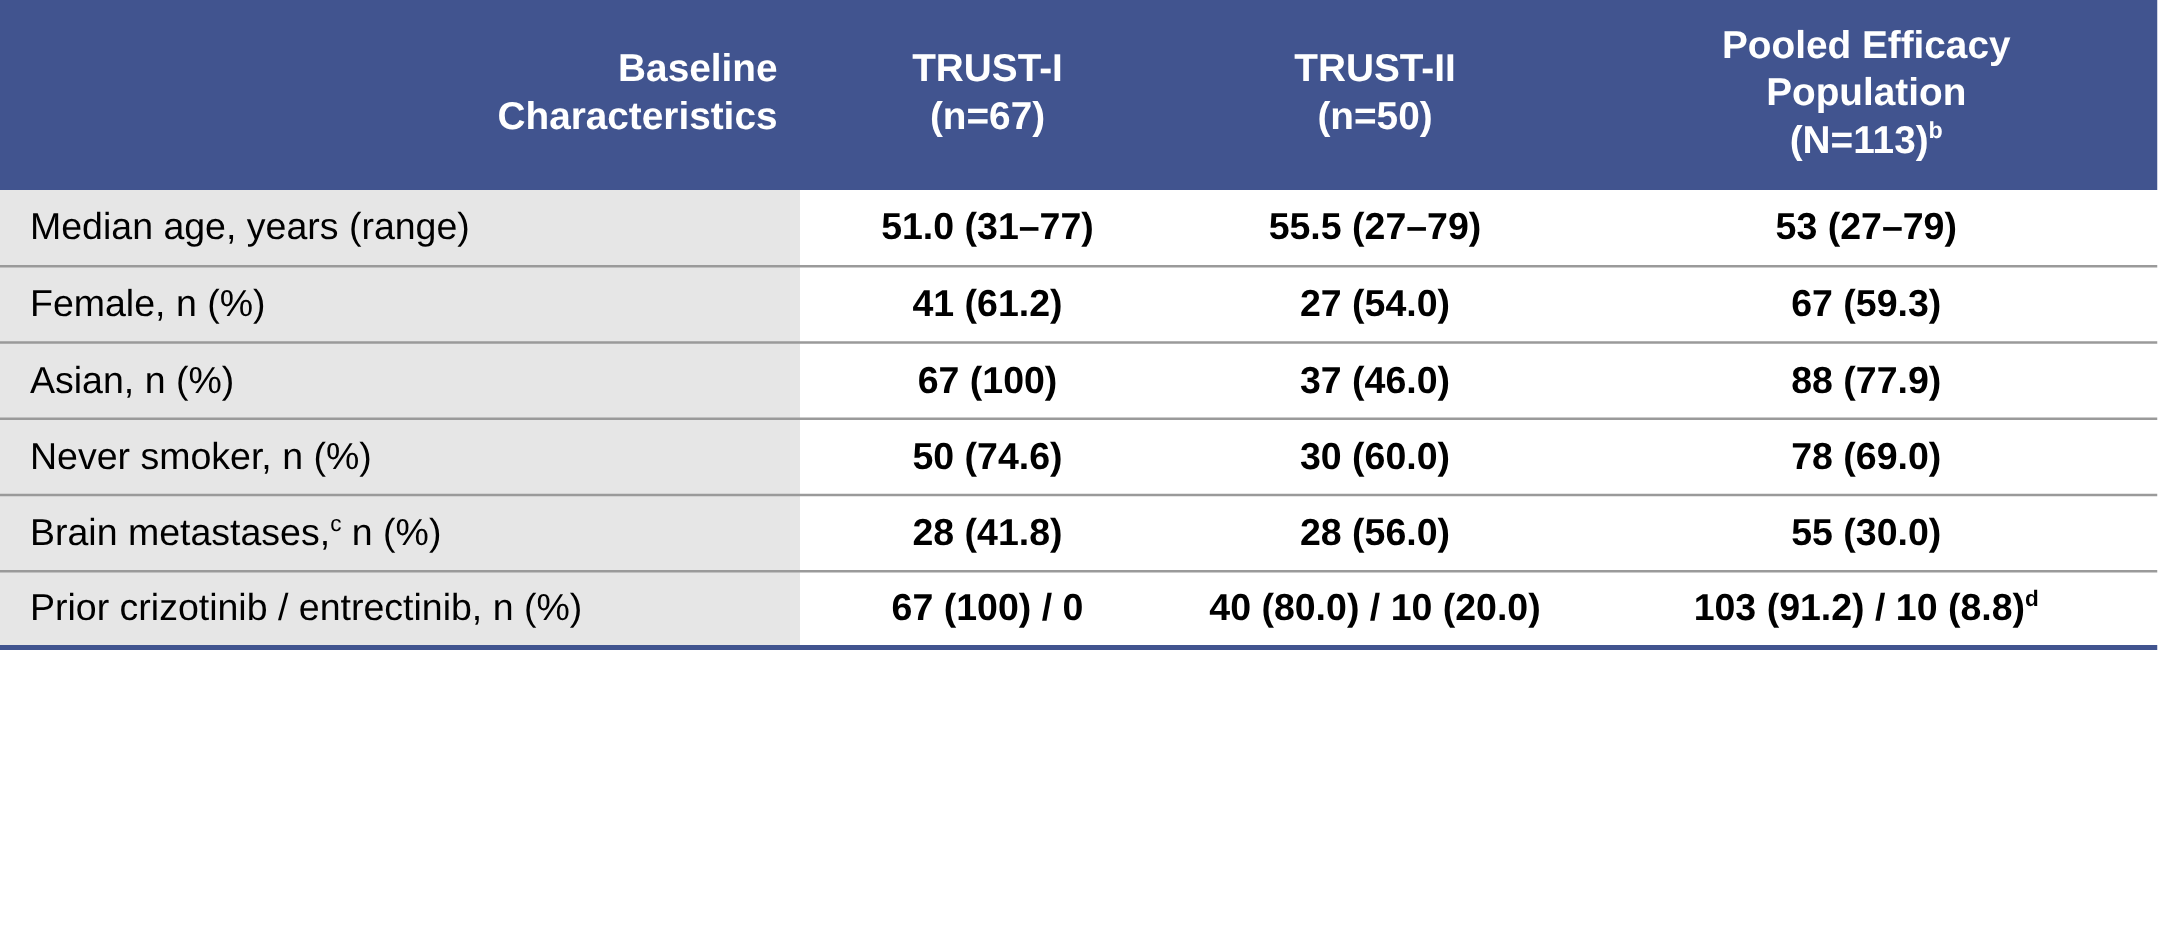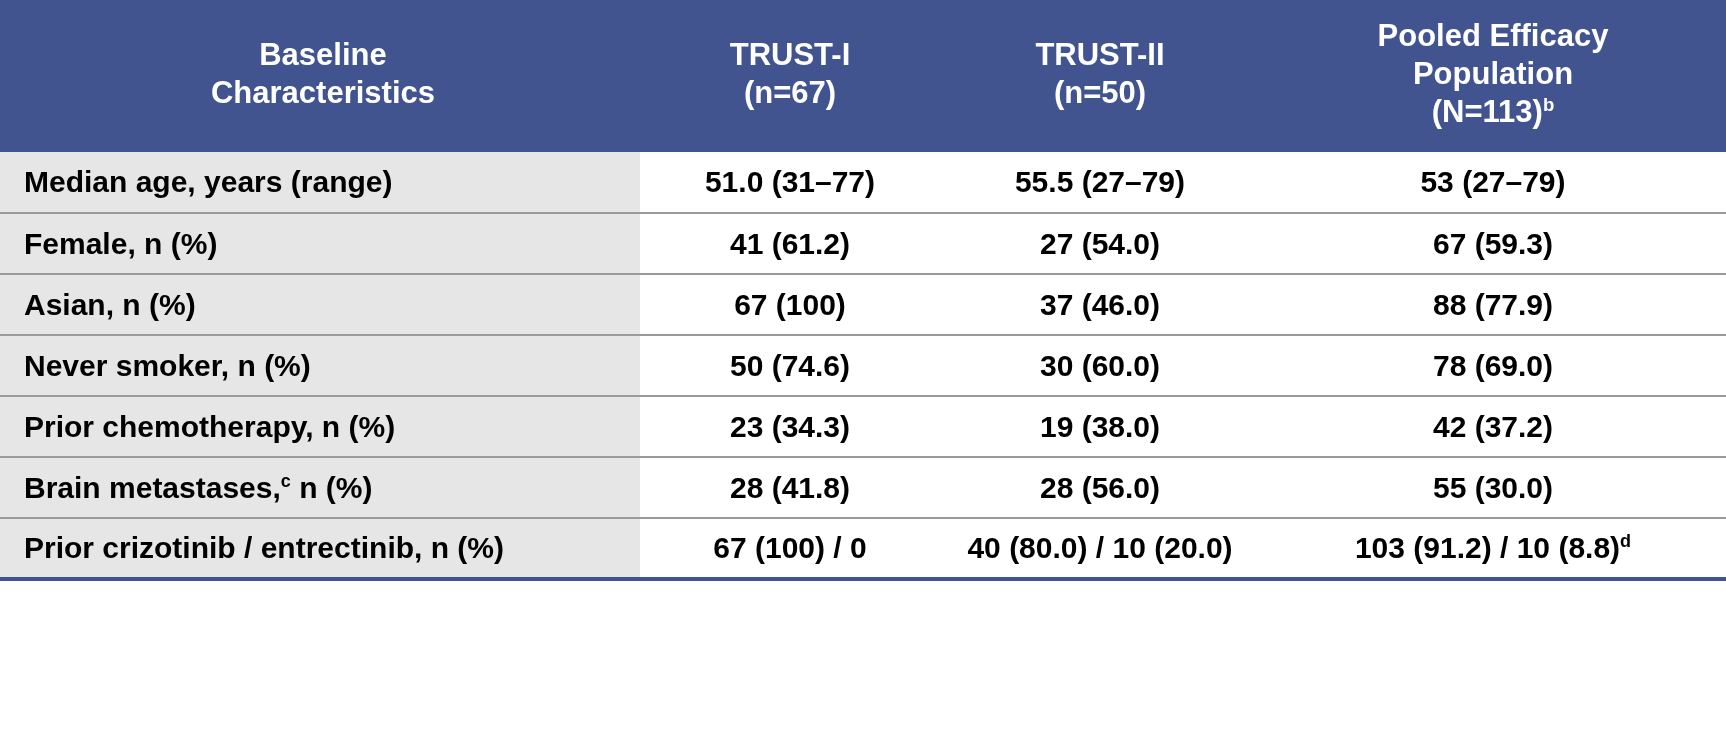--- a/index.html
+++ b/index.html
@@ -33,21 +33,21 @@
     color: #ffffff;
     font-size: 31px;
     font-weight: bold;
     line-height: 1.22;
     padding: 14px 18px 18px 18px;
     vertical-align: middle;
     box-sizing: border-box;
     height: 152px;
   }
   thead th.head-label {
-    text-align: center;
+    text-align: right;
     padding-left: 24px;
   }
   thead th.head-col {
     text-align: center;
   }
   thead th .hl {
     display: block;
   }
   sup {
     font-size: 0.6em;
@@ -62,21 +62,21 @@
     height: 61px;
     padding: 4px 10px;
     border-bottom: 2px solid #9a9a9a;
     vertical-align: middle;
   }
   tbody tr:last-child td {
     border-bottom: 4px solid #41548f;
   }
   tbody td.label {
     background: #e6e6e6;
-    font-weight: bold;
+    font-weight: normal;
     text-align: left;
     padding-left: 24px;
   }
   tbody td.val {
     background: #ffffff;
     text-align: center;
     font-weight: bold;
   }
 </style>
 </head>
@@ -130,26 +130,20 @@
         <td class="val">37 (46.0)</td>
         <td class="val">88 (77.9)</td>
       </tr>
       <tr>
         <td class="label">Never smoker, n (%)</td>
         <td class="val">50 (74.6)</td>
         <td class="val">30 (60.0)</td>
         <td class="val">78 (69.0)</td>
       </tr>
       <tr>
-        <td class="label">Prior chemotherapy, n (%)</td>
-        <td class="val">23 (34.3)</td>
-        <td class="val">19 (38.0)</td>
-        <td class="val">42 (37.2)</td>
-      </tr>
-      <tr>
         <td class="label"><span>Brain metastases,</span><sup>c</sup><span> n (%)</span></td>
         <td class="val">28 (41.8)</td>
         <td class="val">28 (56.0)</td>
         <td class="val">55 (30.0)</td>
       </tr>
       <tr>
         <td class="label">Prior crizotinib / entrectinib, n (%)</td>
         <td class="val">67 (100) / 0</td>
         <td class="val">40 (80.0) / 10 (20.0)</td>
         <td class="val"><span>103 (91.2) / 10 (8.8)</span><sup>d</sup></td>

